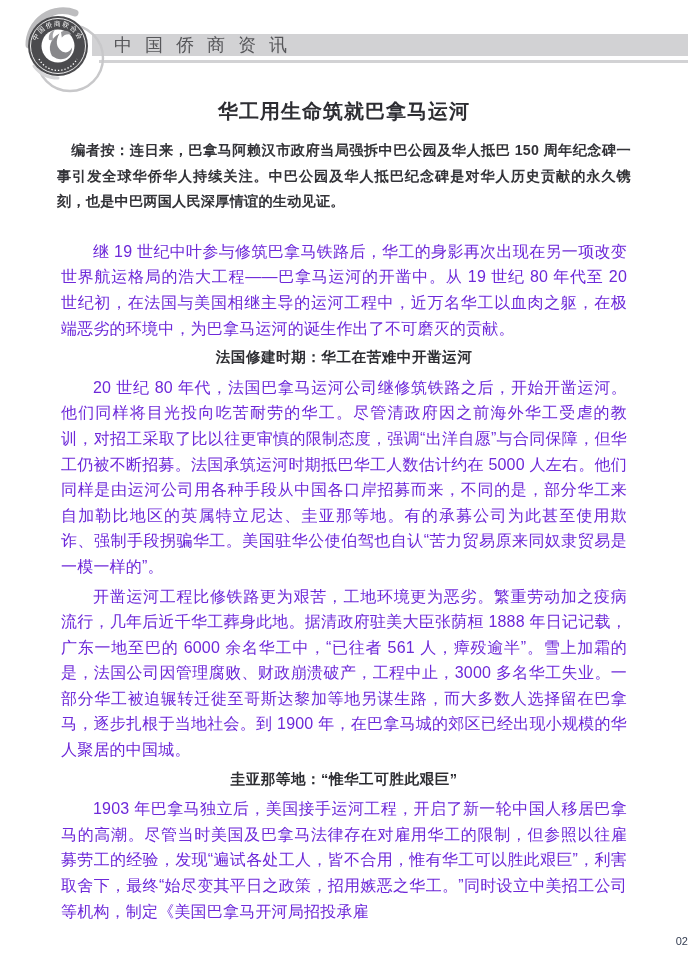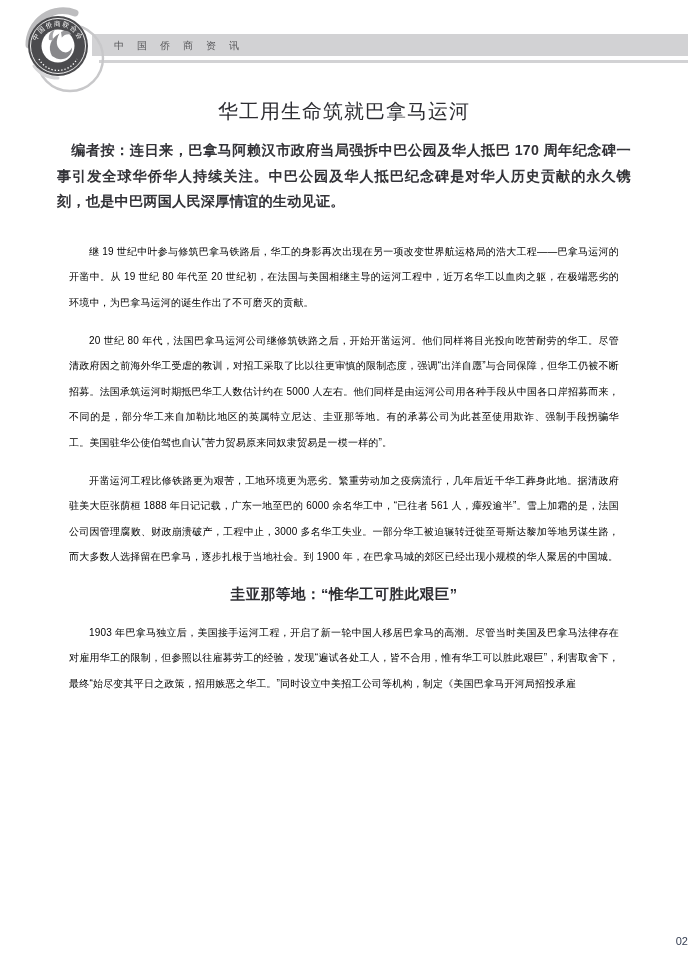--- a/index.html
+++ b/index.html
@@ -13,47 +13,47 @@
   }
 
   
   .header-bar {
     position:absolute; left:92px; right:0; top:34px; height:22px;
     background:#d2d2d4;
   }
   .masthead {
     position:absolute; left:114px; top:34px; height:33px;
     line-height:23px;
-    font-size:10px; letter-spacing:13px;
+    font-size:18px; letter-spacing:13px;
     color:#57575a;
     white-space:nowrap;
   }
   .header-line {
     position:absolute; left:99px; right:0; top:60px; height:3px;
     background:#d2d2d4;
   }
   .logo-wrap { position:absolute; left:14px; top:4px; width:96px; height:96px; }
 
   
   .article { padding:98px 57px 0 57px; }
   .article-title {
-    font-size:20px; font-weight:normal; text-align:center;
+    font-size:20px; font-weight:bold; text-align:center;
     color:#2d2d32; margin:0 0 13px 0; letter-spacing:1px;
   }
   .note-p {
     font-weight:bold; font-size:14.2px; line-height:25.6px;
     text-align:justify; margin:0; color:#333338; letter-spacing:0.2px;
   }
   .indent-1 { text-indent:1em; }
   .indent-2 { text-indent:2em; }
 
   .bodytext { margin-top:24px; }
   .para {
-    font-size:10px; line-height:25.6px; text-align:justify;
-    text-indent:2em; margin:12px; letter-spacing:0.2px; color:#000000;
+    font-size:16px; line-height:25.6px; text-align:justify;
+    text-indent:2em; margin:4px; letter-spacing:0.2px; color:#6d28d9;
   }
   .sec-heading {
     font-size:14.6px; line-height:25.6px; font-weight:bold;
     text-align:center; margin:0; color:#2d2d32; letter-spacing:0.5px;
   }
 
   
   .page-num {
     position:absolute; bottom:24px; left:0; width:100%;
     text-align:right;
@@ -93,25 +93,26 @@
       <path d="M47 28 C51 25.5 55.5 26.5 57.5 30.5 C53.5 29.5 50 30.5 47.8 33.5 Z" fill="#9a9a9d"></path>
       <path d="M35 36 C34 31 36.5 27 41 25.5 C38.5 29 38 32.5 39.5 36.5 Z" fill="#a5a5a8"></path>
     </g>
   </svg>
 </div>
 
 <div class="article">
   <h1 class="article-title">华工用生命筑就巴拿马运河</h1>
 
   <div>
-    <p class="note-p indent-1">编者按：连日来，巴拿马阿赖汉市政府当局强拆中巴公园及华人抵巴 170 周年纪念碑一事引发全球华侨华人持续关注。中巴公园及华人抵巴纪念碑是对华人历史贡献的永久镌刻，也是中巴两国人民深厚情谊的生动见证。</p>
+    <p class="note-p indent-1">编者按：连日来，巴拿马阿赖汉市政府当局强拆中巴公园及华人抵巴 150 周年纪念碑一事引发全球华侨华人持续关注。中巴公园及华人抵巴纪念碑是对华人历史贡献的永久镌刻，也是中巴两国人民深厚情谊的生动见证。</p>
   </div>
 
   <div class="bodytext">
     <p class="para">继 19 世纪中叶参与修筑巴拿马铁路后，华工的身影再次出现在另一项改变世界航运格局的浩大工程——巴拿马运河的开凿中。从 19 世纪 80 年代至 20 世纪初，在法国与美国相继主导的运河工程中，近万名华工以血肉之躯，在极端恶劣的环境中，为巴拿马运河的诞生作出了不可磨灭的贡献。</p>
+    <h2 class="sec-heading">法国修建时期：华工在苦难中开凿运河</h2>
     <p class="para">20 世纪 80 年代，法国巴拿马运河公司继修筑铁路之后，开始开凿运河。他们同样将目光投向吃苦耐劳的华工。尽管清政府因之前海外华工受虐的教训，对招工采取了比以往更审慎的限制态度，强调“出洋自愿”与合同保障，但华工仍被不断招募。法国承筑运河时期抵巴华工人数估计约在 5000 人左右。他们同样是由运河公司用各种手段从中国各口岸招募而来，不同的是，部分华工来自加勒比地区的英属特立尼达、圭亚那等地。有的承募公司为此甚至使用欺诈、强制手段拐骗华工。美国驻华公使伯驾也自认“苦力贸易原来同奴隶贸易是一模一样的”。</p>
     <p class="para">开凿运河工程比修铁路更为艰苦，工地环境更为恶劣。繁重劳动加之疫病流行，几年后近千华工葬身此地。据清政府驻美大臣张荫桓 1888 年日记记载，广东一地至巴的 6000 余名华工中，“已往者 561 人，瘴殁逾半”。雪上加霜的是，法国公司因管理腐败、财政崩溃破产，工程中止，3000 多名华工失业。一部分华工被迫辗转迁徙至哥斯达黎加等地另谋生路，而大多数人选择留在巴拿马，逐步扎根于当地社会。到 1900 年，在巴拿马城的郊区已经出现小规模的华人聚居的中国城。</p>
     <h2 class="sec-heading">圭亚那等地：“惟华工可胜此艰巨”</h2>
     <p class="para">1903 年巴拿马独立后，美国接手运河工程，开启了新一轮中国人移居巴拿马的高潮。尽管当时美国及巴拿马法律存在对雇用华工的限制，但参照以往雇募劳工的经验，发现“遍试各处工人，皆不合用，惟有华工可以胜此艰巨”，利害取舍下，最终“始尽变其平日之政策，招用嫉恶之华工。”同时设立中美招工公司等机构，制定《美国巴拿马开河局招投承雇</p>
   </div>
 </div>
 
 <div class="page-num">02</div>
 
 </body></html>

